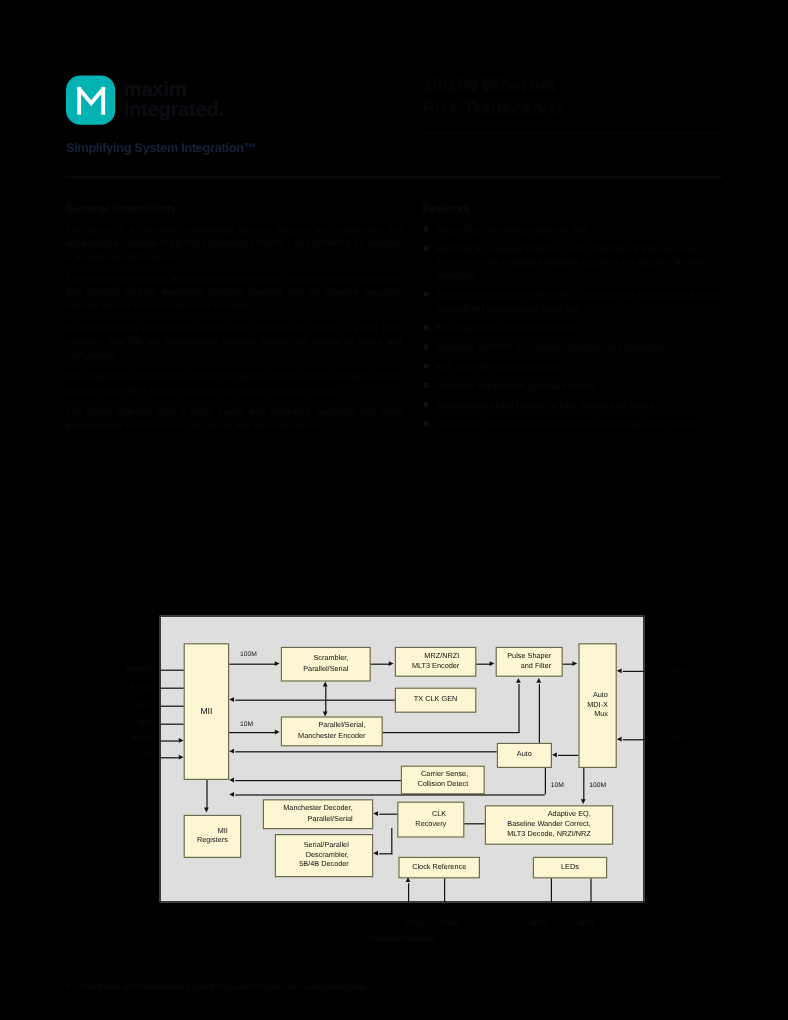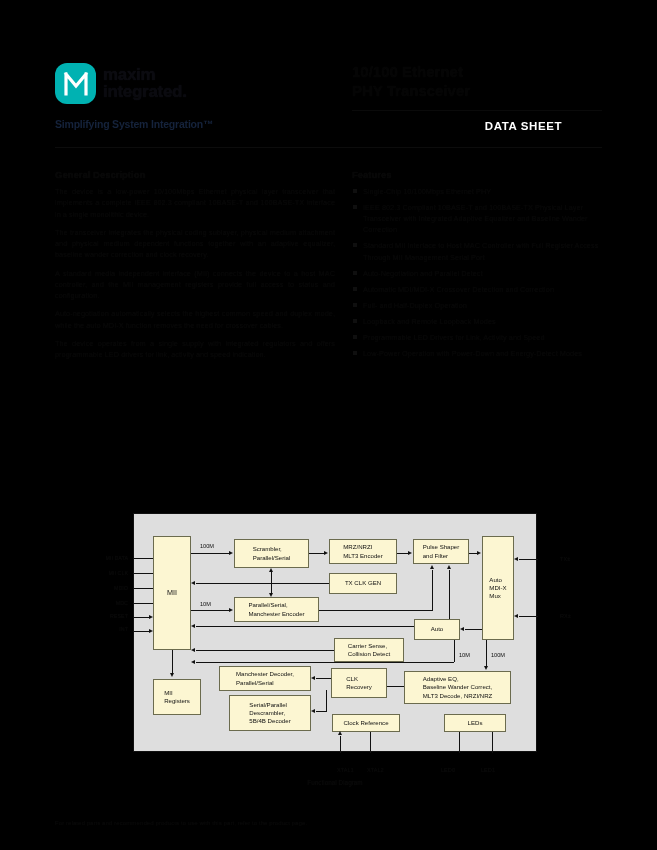--- a/index.html
+++ b/index.html
@@ -64,21 +64,21 @@
   }
 
   
   .diagram{
     position:absolute;left:133px;top:494px;width:404px;height:239px;
     background:#dedede;border:1px solid #111;box-sizing:border-box;
   }
   .blk{
     position:absolute;background:#fcf6d2;border:1px solid #6b6b4e;
     box-sizing:border-box;display:flex;align-items:center;justify-content:center;
-    text-align:left;font-size:6.1px;line-height:1.32;color:#101010;
+    text-align:right;font-size:6.1px;line-height:1.32;color:#101010;
     padding:1px 2px;
   }
   .lbl{
     position:absolute;font-size:5.6px;color:#0d0d0d;white-space:nowrap;
     background:transparent;
   }
   .ln{position:absolute;background:#111;}
   .lnh{height:1px;}
   .lnv{width:1px;}
   .arr{position:absolute;width:0;height:0;}
@@ -121,23 +121,20 @@
       <span class="l2">integrated.</span>
     </div>
   </div>
 
   <div class="tagline">Simplifying System Integration™</div>
 
   <div class="doc-title" style="white-space:pre-line;">10/100 Ethernet
 PHY Transceiver</div>
   <div class="title-rule"></div>
 
-  <div class="datasheet-bar">
-    <span>DATA SHEET</span>
-  </div>
   <div class="header-rule"></div>
 
   <div class="col col-left">
     <div class="sec-head">General Description</div>
     <p class="para">The device is a low-power 10/100Mbps Ethernet physical layer transceiver that implements a complete IEEE 802.3 compliant 10BASE-T and 100BASE-TX interface in a single monolithic device.</p>
     <p class="para">The transceiver integrates the physical coding sublayer, physical medium attachment and physical medium dependent functions together with an adaptive equalizer, baseline wander correction and clock recovery.</p>
     <p class="para">A standard media independent interface (MII) connects the device to a host MAC controller, and the MII management registers provide full access to status and configuration.</p>
     <p class="para">Auto-negotiation automatically selects the highest common speed and duplex mode, while the auto MDI-X function removes the need for crossover cables.</p>
     <p class="para">The device operates from a single supply with integrated regulators and offers programmable LED drivers for link, activity and speed indication.</p>
   </div>

